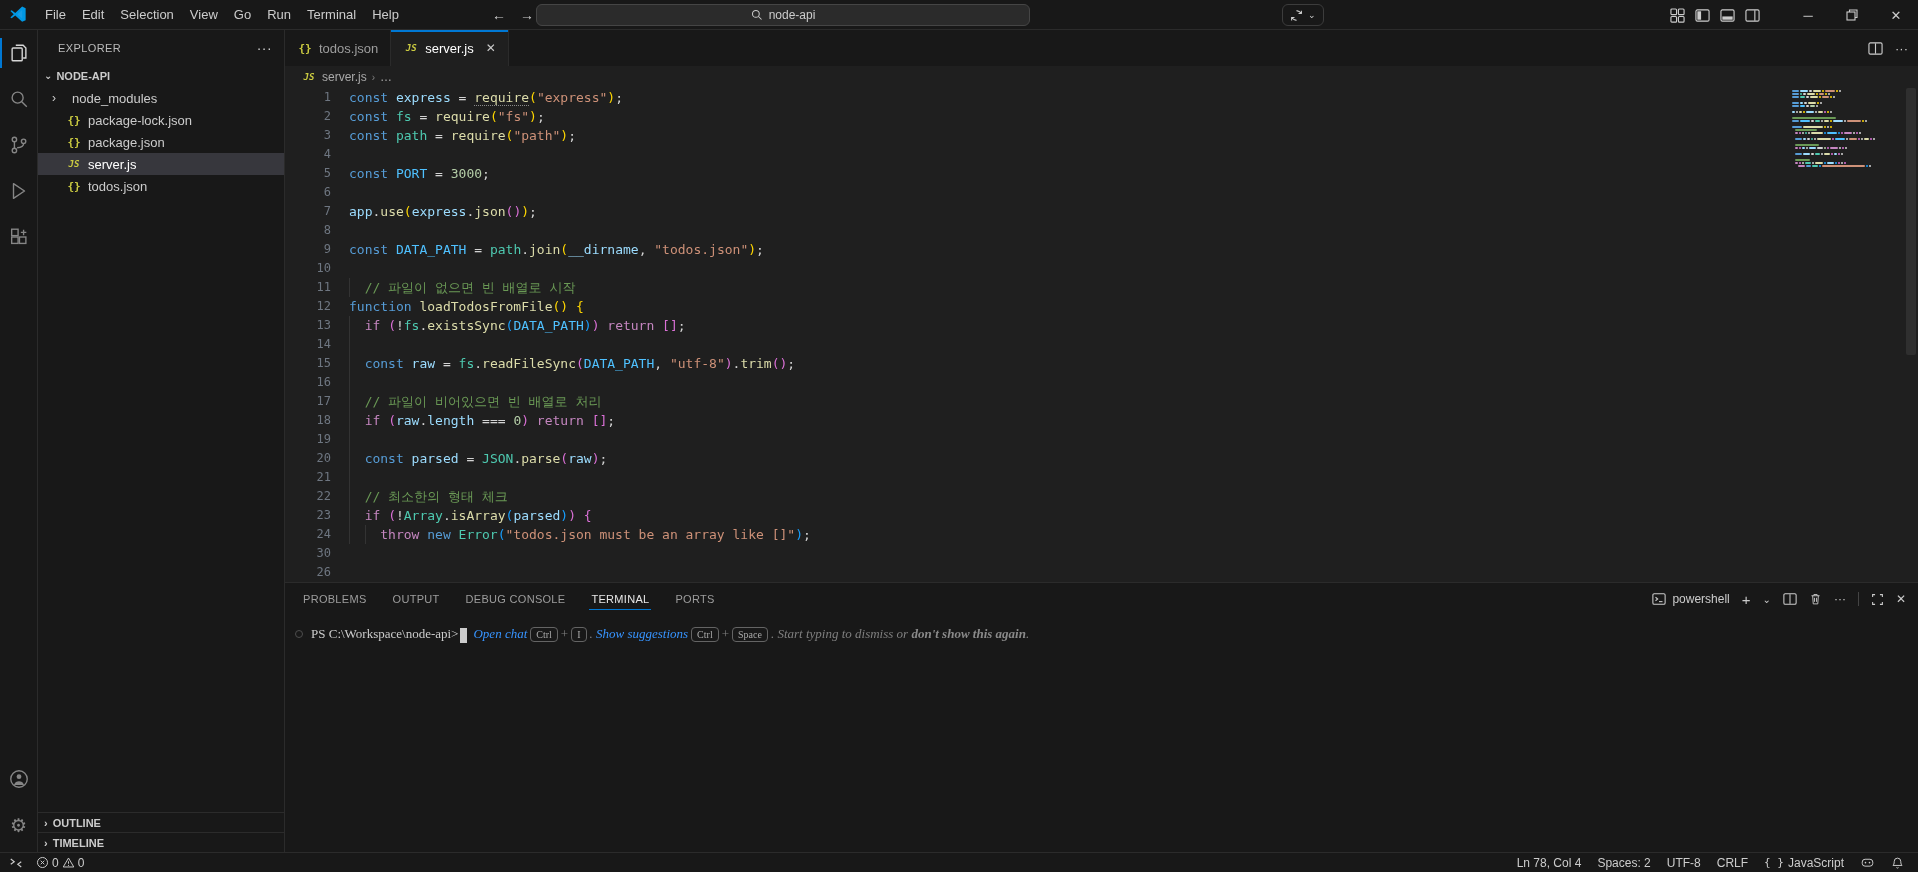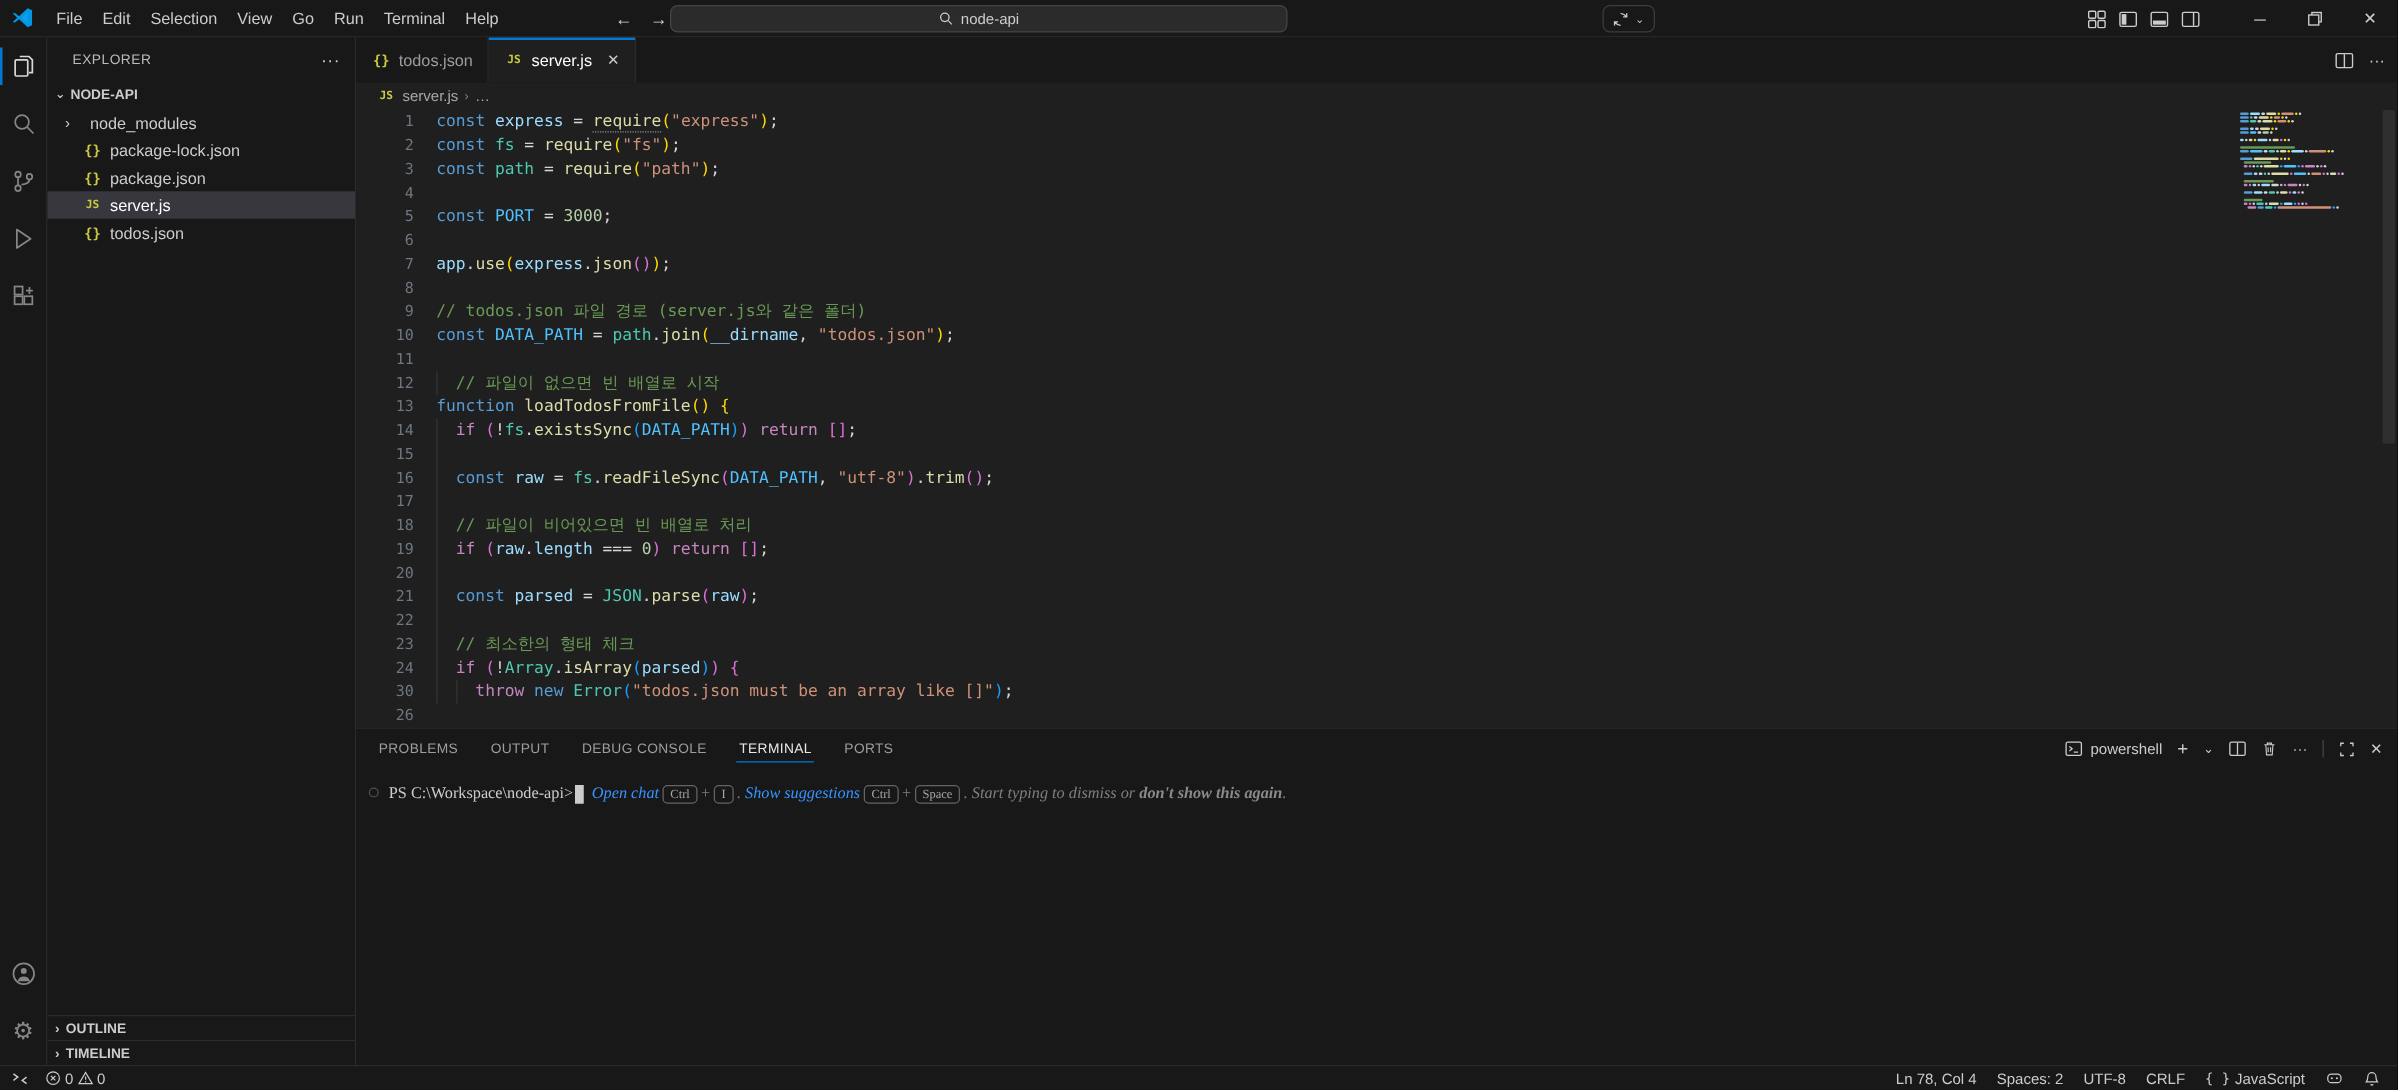--- a/index.html
+++ b/index.html
@@ -34,21 +34,21 @@
   .sidebar{ width:247px; background:#181818; border-right:1px solid #2b2b2b; display:flex; flex-direction:column;}
   .sb-header{ height:35px; display:flex; align-items:center; padding:0 12px 0 20px; font-size:11px; color:#bbbbbb; letter-spacing:.4px;}
   .sb-header .more{ margin-left:auto; color:#cccccc; font-size:14px;}
   .tree-root{ height:22px; display:flex; align-items:center; font-weight:700; font-size:11px; color:#cccccc; padding-left:6px; gap:4px;}
   .tree-root .chev{ font-size:10px; color:#cccccc; transform:translateY(-1px);}
   .tree-item{ height:22px; display:flex; align-items:center; padding-left:28px; gap:6px; color:#cccccc; font-size:13px; cursor:default;}
   .tree-item.selected{ background:#37373d; color:#ffffff;}
   .tree-item .folder-chev{ margin-left:-14px; width:14px; color:#cccccc; font-size:12px;}
   .file-ic{ width:16px; text-align:center; font-family:"DejaVu Sans Mono",monospace; }
   .ic-json{ color:#cbcb41; font-size:11px; font-weight:700;}
-  .ic-js{ color:#cbcb41; font-size:9px; font-weight:700; }
+  .ic-js{ color:#cbcb41; font-size:9px; font-weight:700; font-style:italic;}
   .sb-bottom{ margin-top:auto;}
   .sb-section{ height:20px; display:flex; align-items:center; gap:5px; border-top:1px solid #2b2b2b; padding-left:6px; font-size:11px; font-weight:700; color:#cccccc;}
   .sb-section .chev{ font-size:11px; color:#cccccc;}
   
   .editor-col{ flex:1; display:flex; flex-direction:column; background:#1f1f1f; min-width:0;}
   .tabbar{ height:36px; background:#181818; display:flex; align-items:stretch; position:relative;}
   .tab{ display:flex; align-items:center; gap:6px; padding:0 12px; font-size:13px; color:#9d9d9d; background:#181818; border-right:1px solid #2b2b2b; position:relative;}
   .tab.active{ background:#1f1f1f; color:#ffffff; }
   .tab.active::before{ content:""; position:absolute; top:0; left:0; right:0; height:1.5px; background:#0078d4;}
   .tab-close{ font-size:12px; color:#cccccc; margin-left:6px;}
@@ -311,21 +311,20 @@
           </div>
         <div class="code-lines" id="code-lines">
             <div class="code-line"><span style="color: rgb(86, 156, 214);">const </span><span style="color: rgb(156, 220, 254);">express</span><span style="color: rgb(212, 212, 212);"> = </span><span style="color: rgb(220, 220, 170); border-bottom: 1px dotted rgb(138, 138, 138);">require</span><span style="color: rgb(255, 215, 0);">(</span><span style="color: rgb(206, 145, 120);">"express"</span><span style="color: rgb(255, 215, 0);">)</span><span style="color: rgb(212, 212, 212);">;</span></div>
             <div class="code-line"><span style="color: rgb(86, 156, 214);">const </span><span style="color: rgb(78, 201, 176);">fs</span><span style="color: rgb(212, 212, 212);"> = </span><span style="color: rgb(220, 220, 170);">require</span><span style="color: rgb(255, 215, 0);">(</span><span style="color: rgb(206, 145, 120);">"fs"</span><span style="color: rgb(255, 215, 0);">)</span><span style="color: rgb(212, 212, 212);">;</span></div>
             <div class="code-line"><span style="color: rgb(86, 156, 214);">const </span><span style="color: rgb(78, 201, 176);">path</span><span style="color: rgb(212, 212, 212);"> = </span><span style="color: rgb(220, 220, 170);">require</span><span style="color: rgb(255, 215, 0);">(</span><span style="color: rgb(206, 145, 120);">"path"</span><span style="color: rgb(255, 215, 0);">)</span><span style="color: rgb(212, 212, 212);">;</span></div>
             <div class="code-line"></div>
             <div class="code-line"><span style="color: rgb(86, 156, 214);">const </span><span style="color: rgb(79, 193, 255);">PORT</span><span style="color: rgb(212, 212, 212);"> = </span><span style="color: rgb(181, 206, 168);">3000</span><span style="color: rgb(212, 212, 212);">;</span></div>
             <div class="code-line"></div>
             <div class="code-line"><span style="color: rgb(156, 220, 254);">app</span><span style="color: rgb(212, 212, 212);">.</span><span style="color: rgb(220, 220, 170);">use</span><span style="color: rgb(255, 215, 0);">(</span><span style="color: rgb(156, 220, 254);">express</span><span style="color: rgb(212, 212, 212);">.</span><span style="color: rgb(220, 220, 170);">json</span><span style="color: rgb(218, 112, 214);">()</span><span style="color: rgb(255, 215, 0);">)</span><span style="color: rgb(212, 212, 212);">;</span></div>
             <div class="code-line"></div>
-            <div class="code-line"><span style="color: rgb(106, 153, 85);">// todos.json 파일 경로 (server.js와 같은 폴더)</span></div>
             <div class="code-line"><span style="color: rgb(86, 156, 214);">const </span><span style="color: rgb(79, 193, 255);">DATA_PATH</span><span style="color: rgb(212, 212, 212);"> = </span><span style="color: rgb(78, 201, 176);">path</span><span style="color: rgb(212, 212, 212);">.</span><span style="color: rgb(220, 220, 170);">join</span><span style="color: rgb(255, 215, 0);">(</span><span style="color: rgb(156, 220, 254);">__dirname</span><span style="color: rgb(212, 212, 212);">, </span><span style="color: rgb(206, 145, 120);">"todos.json"</span><span style="color: rgb(255, 215, 0);">)</span><span style="color: rgb(212, 212, 212);">;</span></div>
             <div class="code-line"></div>
             <div class="code-line"><span class="guide">&nbsp;&nbsp;</span><span style="color: rgb(106, 153, 85);">// 파일이 없으면 빈 배열로 시작</span></div>
             <div class="code-line"><span style="color: rgb(86, 156, 214);">function </span><span style="color: rgb(220, 220, 170);">loadTodosFromFile</span><span style="color: rgb(255, 215, 0);">()</span><span style="color: rgb(212, 212, 212);"> </span><span style="color: rgb(255, 215, 0);">{</span></div>
             <div class="code-line"><span class="guide">&nbsp;&nbsp;</span><span style="color: rgb(197, 134, 192);">if </span><span style="color: rgb(218, 112, 214);">(</span><span style="color: rgb(212, 212, 212);">!</span><span style="color: rgb(78, 201, 176);">fs</span><span style="color: rgb(212, 212, 212);">.</span><span style="color: rgb(220, 220, 170);">existsSync</span><span style="color: rgb(23, 159, 255);">(</span><span style="color: rgb(79, 193, 255);">DATA_PATH</span><span style="color: rgb(23, 159, 255);">)</span><span style="color: rgb(218, 112, 214);">)</span><span style="color: rgb(197, 134, 192);"> return</span><span style="color: rgb(212, 212, 212);"> </span><span style="color: rgb(218, 112, 214);">[]</span><span style="color: rgb(212, 212, 212);">;</span></div>
             <div class="code-line"><span class="guide">&nbsp;&nbsp;</span></div>
             <div class="code-line"><span class="guide">&nbsp;&nbsp;</span><span style="color: rgb(86, 156, 214);">const </span><span style="color: rgb(156, 220, 254);">raw</span><span style="color: rgb(212, 212, 212);"> = </span><span style="color: rgb(78, 201, 176);">fs</span><span style="color: rgb(212, 212, 212);">.</span><span style="color: rgb(220, 220, 170);">readFileSync</span><span style="color: rgb(218, 112, 214);">(</span><span style="color: rgb(79, 193, 255);">DATA_PATH</span><span style="color: rgb(212, 212, 212);">, </span><span style="color: rgb(206, 145, 120);">"utf-8"</span><span style="color: rgb(218, 112, 214);">)</span><span style="color: rgb(212, 212, 212);">.</span><span style="color: rgb(220, 220, 170);">trim</span><span style="color: rgb(218, 112, 214);">()</span><span style="color: rgb(212, 212, 212);">;</span></div>
             <div class="code-line"><span class="guide">&nbsp;&nbsp;</span></div>
             <div class="code-line"><span class="guide">&nbsp;&nbsp;</span><span style="color: rgb(106, 153, 85);">// 파일이 비어있으면 빈 배열로 처리</span></div>
             <div class="code-line"><span class="guide">&nbsp;&nbsp;</span><span style="color: rgb(197, 134, 192);">if </span><span style="color: rgb(218, 112, 214);">(</span><span style="color: rgb(156, 220, 254);">raw</span><span style="color: rgb(212, 212, 212);">.</span><span style="color: rgb(156, 220, 254);">length</span><span style="color: rgb(212, 212, 212);"> === </span><span style="color: rgb(181, 206, 168);">0</span><span style="color: rgb(218, 112, 214);">)</span><span style="color: rgb(197, 134, 192);"> return</span><span style="color: rgb(212, 212, 212);"> </span><span style="color: rgb(218, 112, 214);">[]</span><span style="color: rgb(212, 212, 212);">;</span></div>

